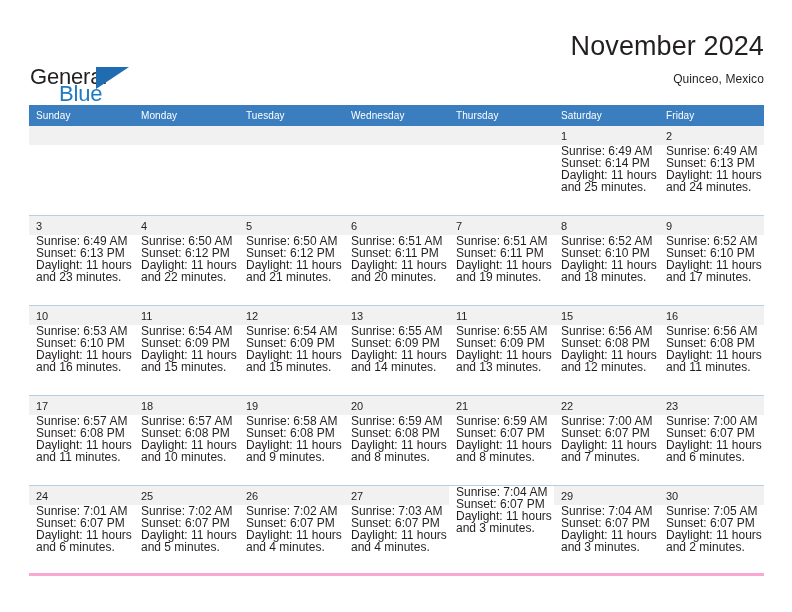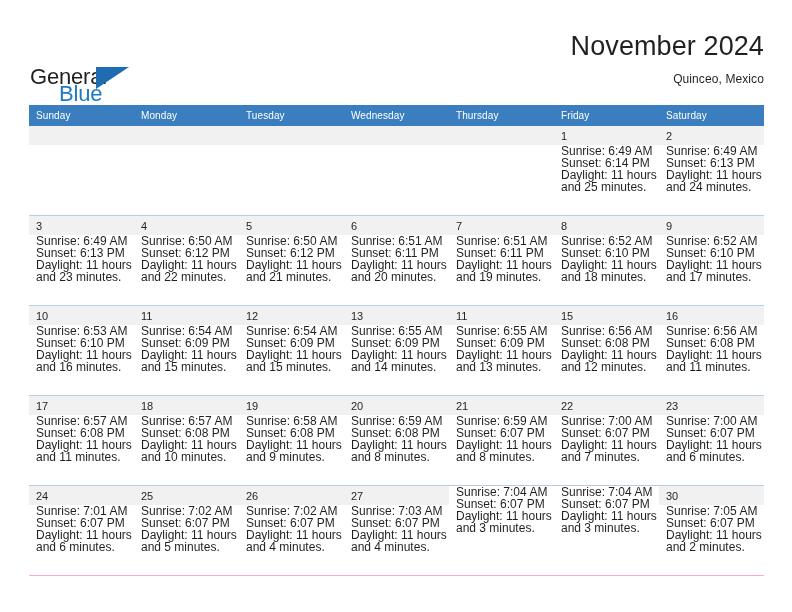--- a/index.html
+++ b/index.html
@@ -108,21 +108,21 @@
     white-space: nowrap;
     overflow: hidden;
   }
 
   .week {
     display: flex;
     width: 100%;
     height: 90px;
     border-bottom: 1px solid #b8cfe3;
   }
-  .week:last-child { border-bottom: 1px solid #f9a8d4; }
+  .week:last-child { border-bottom: 3px solid #f9a8d4; }
 
   .cell {
     flex: 1 1 0;
     position: relative;
     background: #ffffff;
     overflow: hidden;
   }
   .cell .datebar {
     height: 19px;
     background: #f1f1f1;
@@ -163,22 +163,22 @@
   </div>
 
   <div class="calendar">
 
     <div class="dow-row">
       <div class="dow">Sunday</div>
       <div class="dow">Monday</div>
       <div class="dow">Tuesday</div>
       <div class="dow">Wednesday</div>
       <div class="dow">Thursday</div>
+      <div class="dow">Saturday</div>
       <div class="dow">Friday</div>
-      <div class="dow">Saturday</div>
     </div>
 
     <div id="weeks-container">
         <div class="week">
           <div class="cell empty">
             <div class="datebar"><span class="datenum"></span></div>
           </div>
           <div class="cell empty">
             <div class="datebar"><span class="datenum"></span></div>
           </div>
@@ -444,20 +444,21 @@
           </div>
           <div class="cell">
             <div class="info">
               <div>Sunrise: 7:04 AM</div>
               <div>Sunset: 6:07 PM</div>
               <div>Daylight: 11 hours</div>
               <div>and 3 minutes.</div>
             </div>
           </div>
           <div class="cell">
+            <div class="datebar"><span class="datenum">29</span></div>
             <div class="info">
               <div>Sunrise: 7:04 AM</div>
               <div>Sunset: 6:07 PM</div>
               <div>Daylight: 11 hours</div>
               <div>and 3 minutes.</div>
             </div>
           </div>
           <div class="cell">
             <div class="datebar"><span class="datenum">30</span></div>
             <div class="info">

